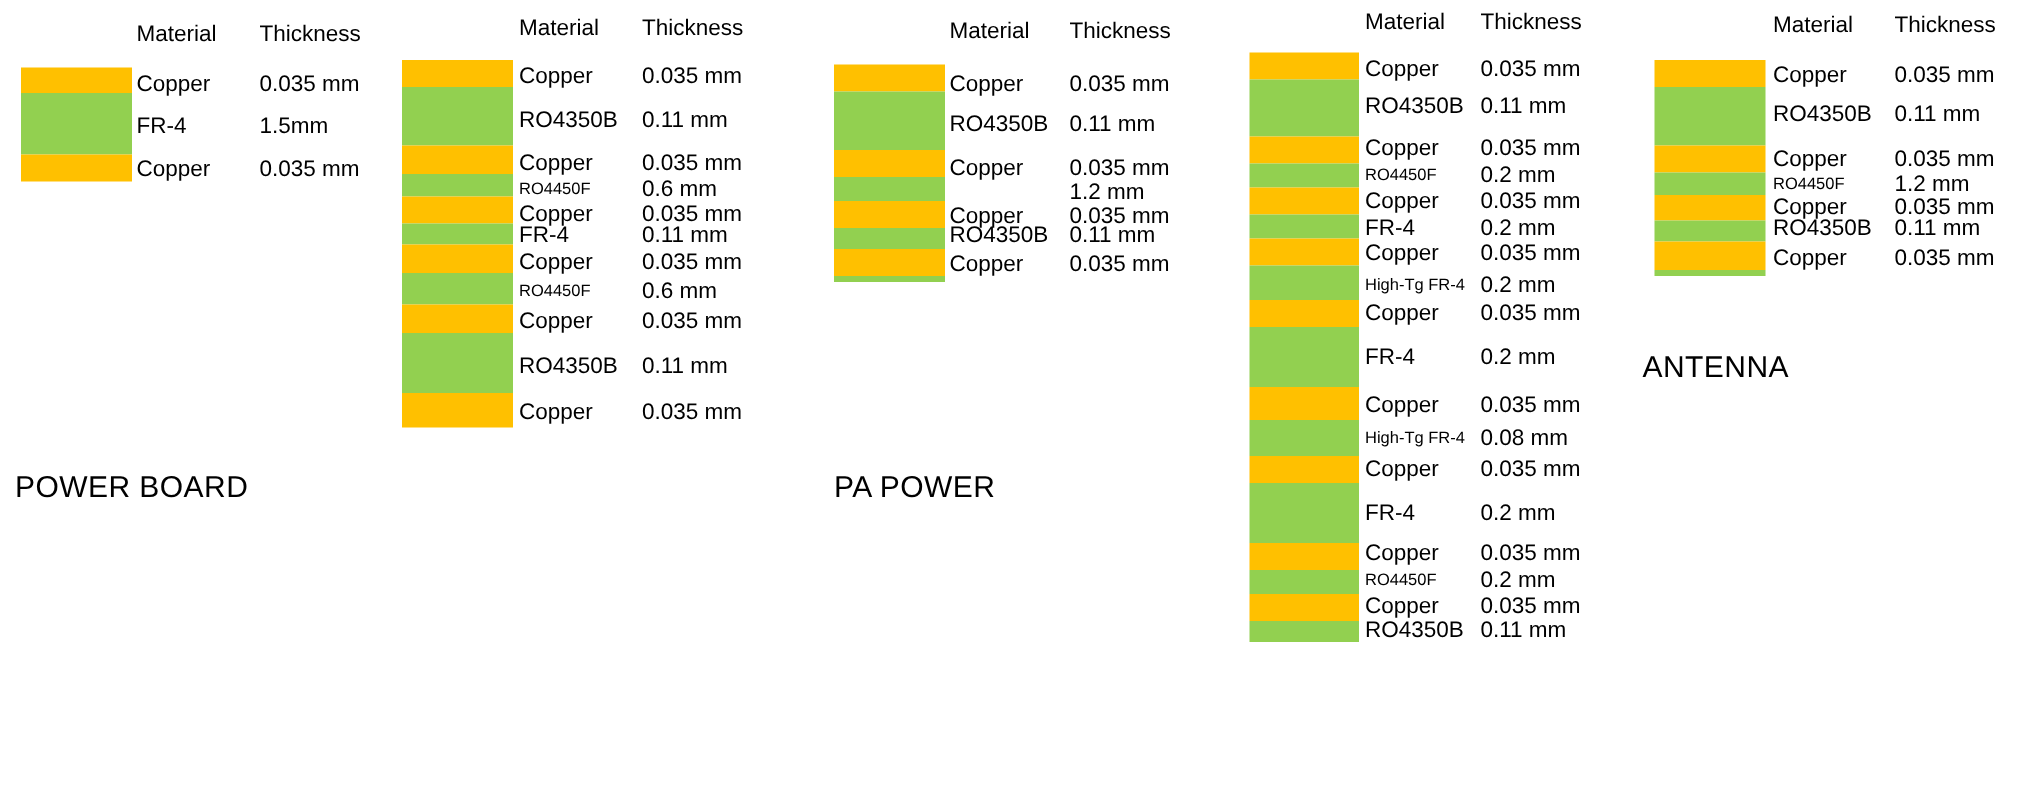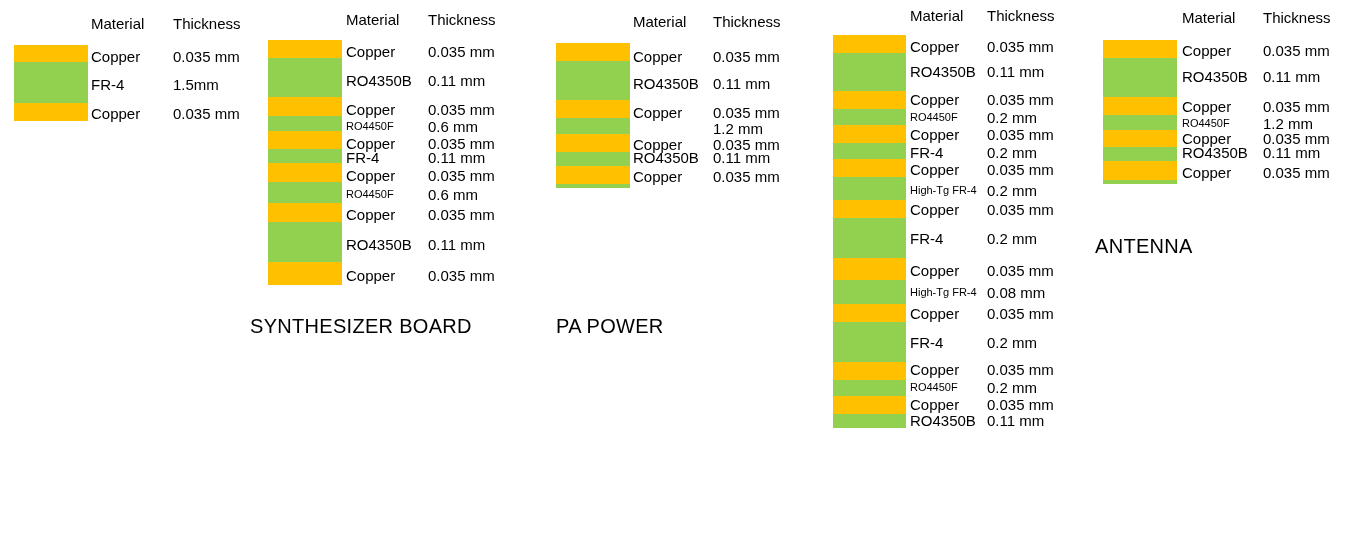--- a/index.html
+++ b/index.html
@@ -31,20 +31,21 @@
       <div class="band" style="height: 17px; background: rgb(255, 192, 0);"></div>
       <div class="band" style="height: 41px; background: rgb(146, 208, 80);"></div>
       <div class="band" style="height: 18px; background: rgb(255, 192, 0);"></div>
     </div>
     <div class="abs mat" style="left: 91px; top: 56px;">Copper</div>
     <div class="abs thk" style="left: 173px; top: 56px;">0.035 mm</div>
     <div class="abs mat" style="left: 91px; top: 84px;">FR-4</div>
     <div class="abs thk" style="left: 173px; top: 84px;">1.5mm</div>
     <div class="abs mat" style="left: 91px; top: 113px;">Copper</div>
     <div class="abs thk" style="left: 173px; top: 113px;">0.035 mm</div>
+    <div class="abs title" style="left: 10px; top: 326px;">POWER BOARD</div>
     <div class="abs hdr" style="left: 346px; top: 19px;">Material</div>
     <div class="abs hdr" style="left: 428px; top: 19px;">Thickness</div>
     <div class="stack" style="left: 268px; top: 40px; width: 74px;">
       <div class="band" style="height: 18px; background: rgb(255, 192, 0);"></div>
       <div class="band" style="height: 39px; background: rgb(146, 208, 80);"></div>
       <div class="band" style="height: 19px; background: rgb(255, 192, 0);"></div>
       <div class="band" style="height: 15px; background: rgb(146, 208, 80);"></div>
       <div class="band" style="height: 18px; background: rgb(255, 192, 0);"></div>
       <div class="band" style="height: 14px; background: rgb(146, 208, 80);"></div>
       <div class="band" style="height: 19px; background: rgb(255, 192, 0);"></div>
@@ -68,21 +69,20 @@
     <div class="abs mat" style="left: 346px; top: 175px;">Copper</div>
     <div class="abs thk" style="left: 428px; top: 175px;">0.035 mm</div>
     <div class="abs mat small" style="left: 346px; top: 194px;">RO4450F</div>
     <div class="abs thk" style="left: 428px; top: 194px;">0.6 mm</div>
     <div class="abs mat" style="left: 346px; top: 214px;">Copper</div>
     <div class="abs thk" style="left: 428px; top: 214px;">0.035 mm</div>
     <div class="abs mat" style="left: 346px; top: 244px;">RO4350B</div>
     <div class="abs thk" style="left: 428px; top: 244px;">0.11 mm</div>
     <div class="abs mat" style="left: 346px; top: 275px;">Copper</div>
     <div class="abs thk" style="left: 428px; top: 275px;">0.035 mm</div>
-    <div class="abs title" style="left: 250px; top: 326px;">SYNTHESIZER BOARD</div>
     <div class="abs hdr" style="left: 633px; top: 21px;">Material</div>
     <div class="abs hdr" style="left: 713px; top: 21px;">Thickness</div>
     <div class="stack" style="left: 556px; top: 43px; width: 74px;">
       <div class="band" style="height: 18px; background: rgb(255, 192, 0);"></div>
       <div class="band" style="height: 39px; background: rgb(146, 208, 80);"></div>
       <div class="band" style="height: 18px; background: rgb(255, 192, 0);"></div>
       <div class="band" style="height: 16px; background: rgb(146, 208, 80);"></div>
       <div class="band" style="height: 18px; background: rgb(255, 192, 0);"></div>
       <div class="band" style="height: 14px; background: rgb(146, 208, 80);"></div>
       <div class="band" style="height: 18px; background: rgb(255, 192, 0);"></div>

